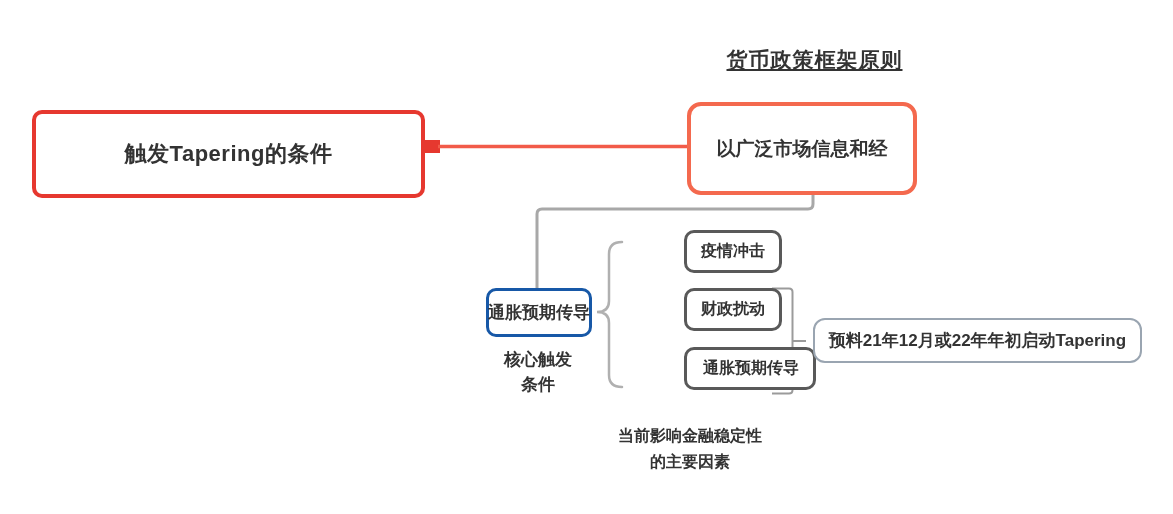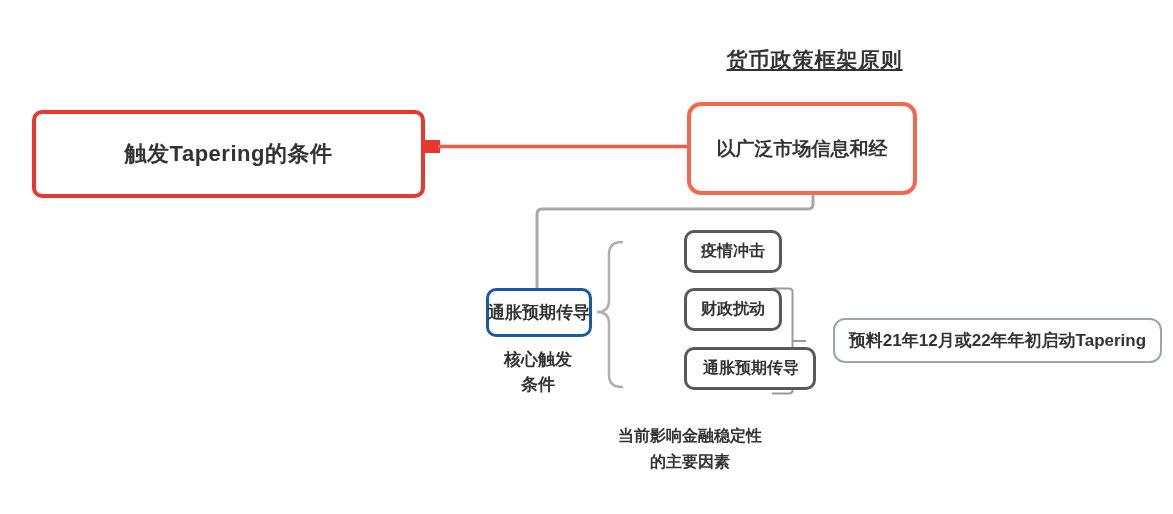--- a/index.html
+++ b/index.html
@@ -75,21 +75,20 @@
   .node-factor-0 { top: 230px; }
   .node-factor-1 { top: 288px; }
   .node-factor-2 { top: 347px; padding-left: 16px; }
   .node-timing {
     left: 813px; top: 318px;
     width: 329px; height: 45px;
     border: 2px solid var(--blue-gray, #9aa5b1);
     border-radius: 12px;
     font-size: 17px;
     font-weight: 600;
-    margin-left: 20px;
   }
 
   .floating-label {
     position: absolute;
     font-weight: bold;
     color: var(--text, #333333);
     text-align: center;
   }
   .label-principle {
     left: 687px; top: 46px;

